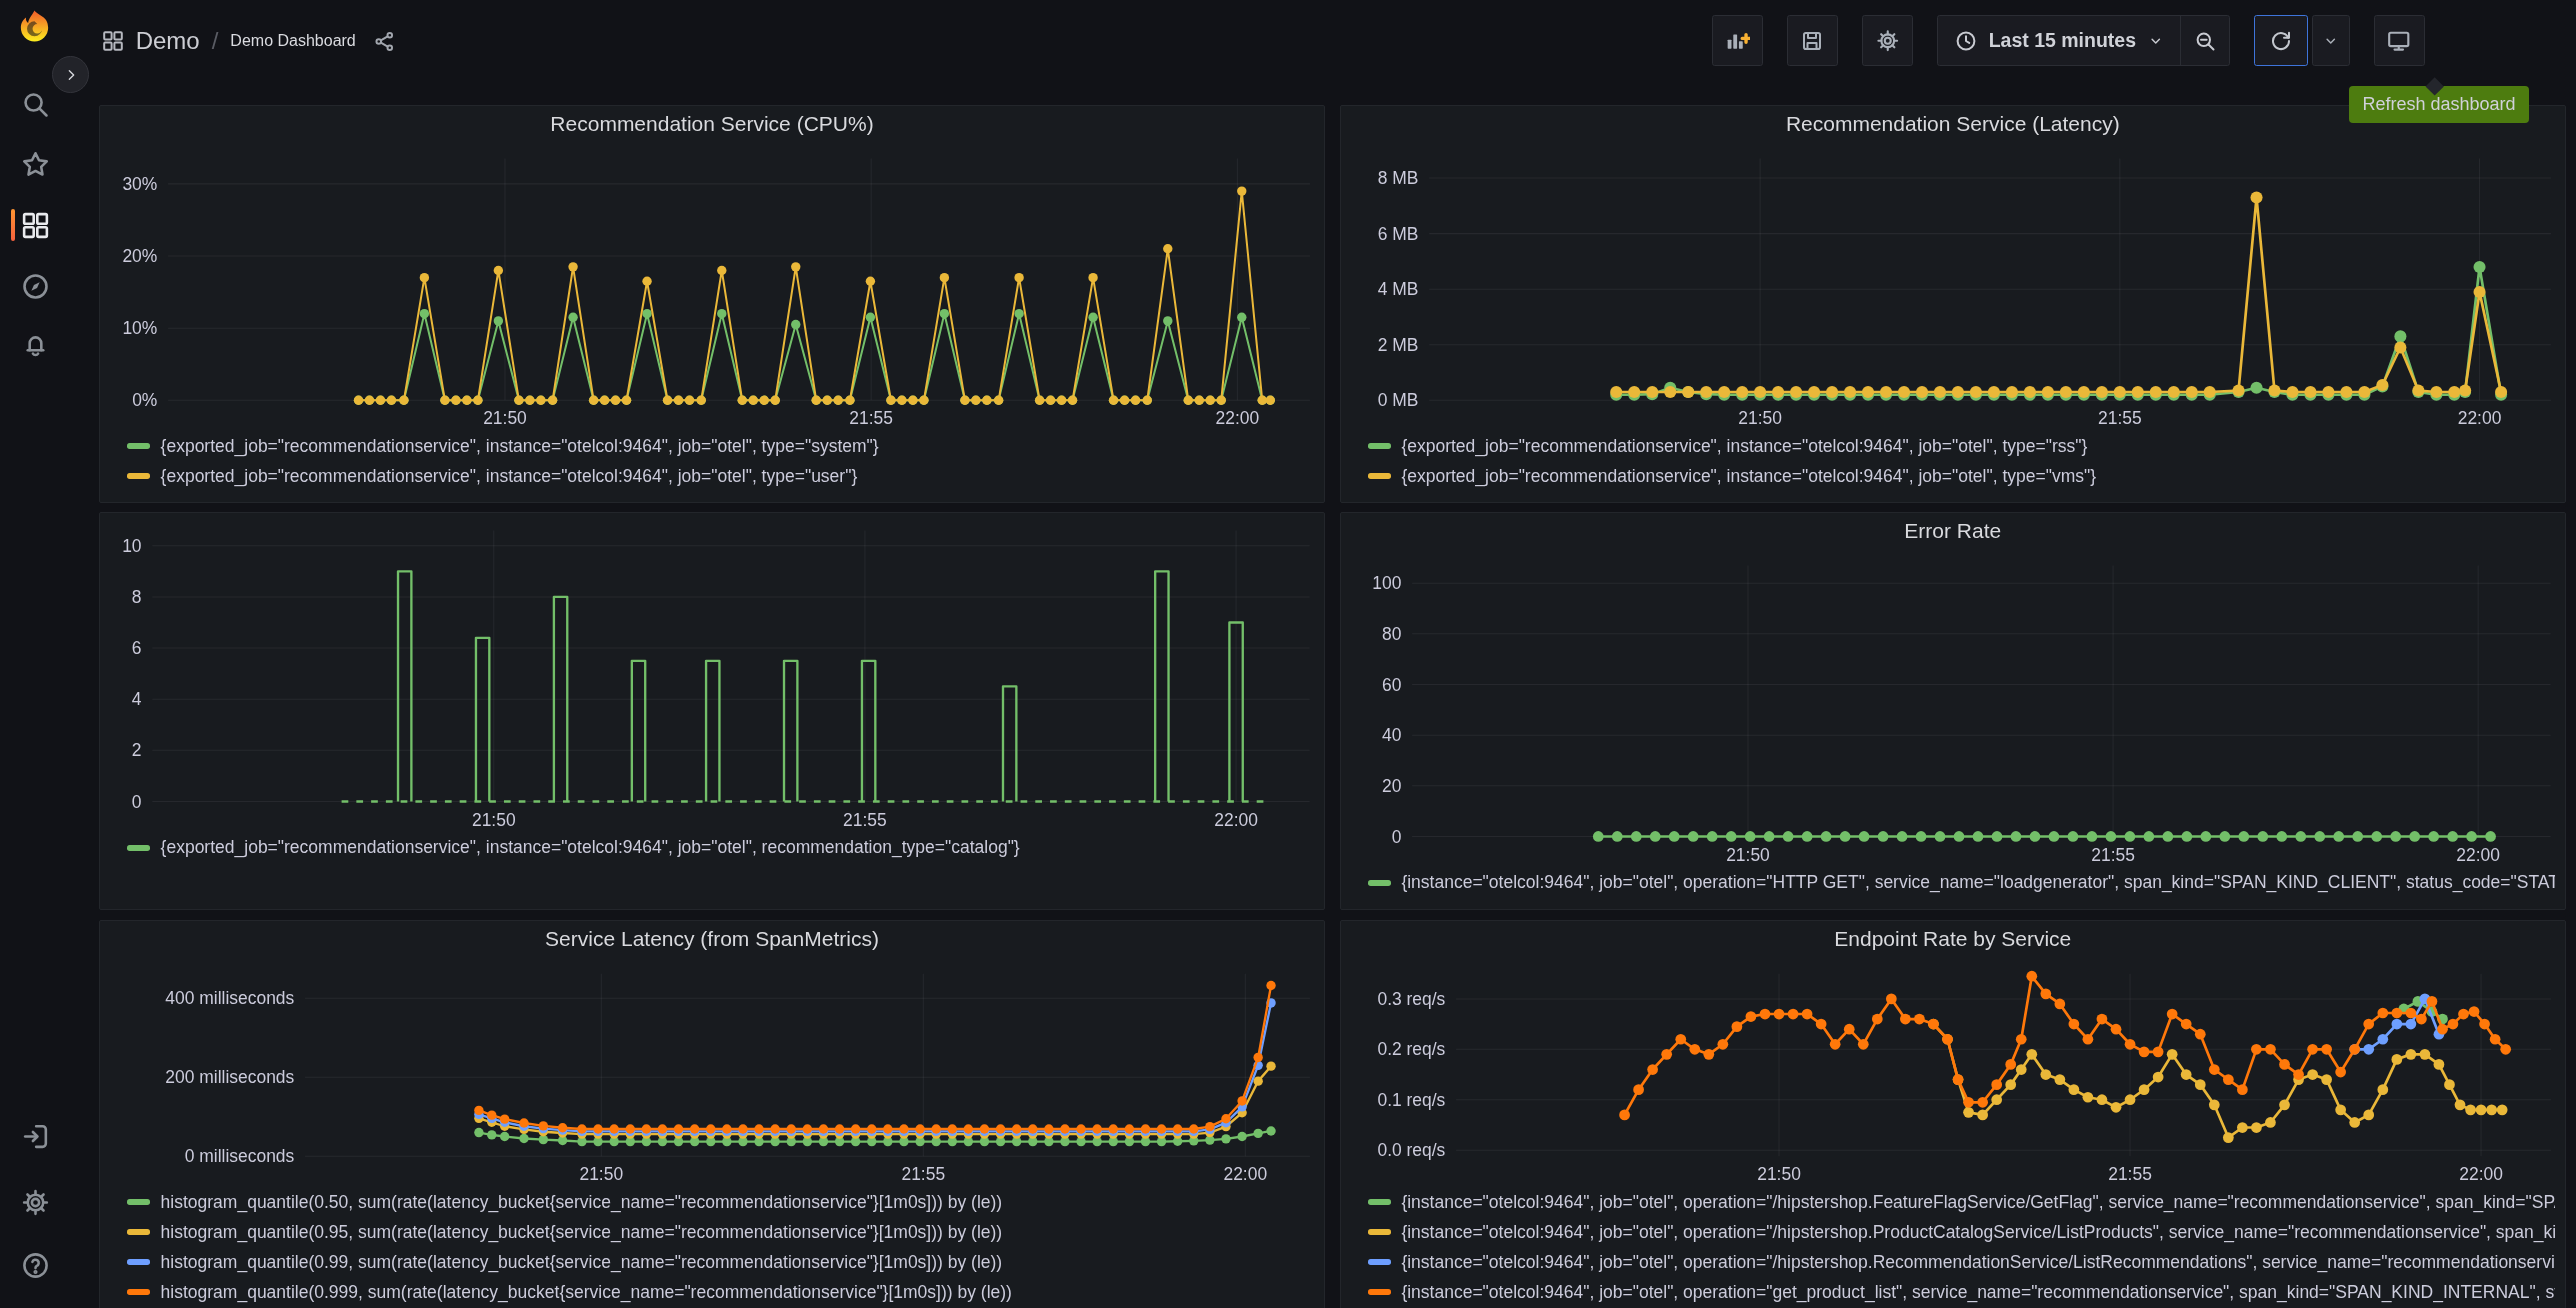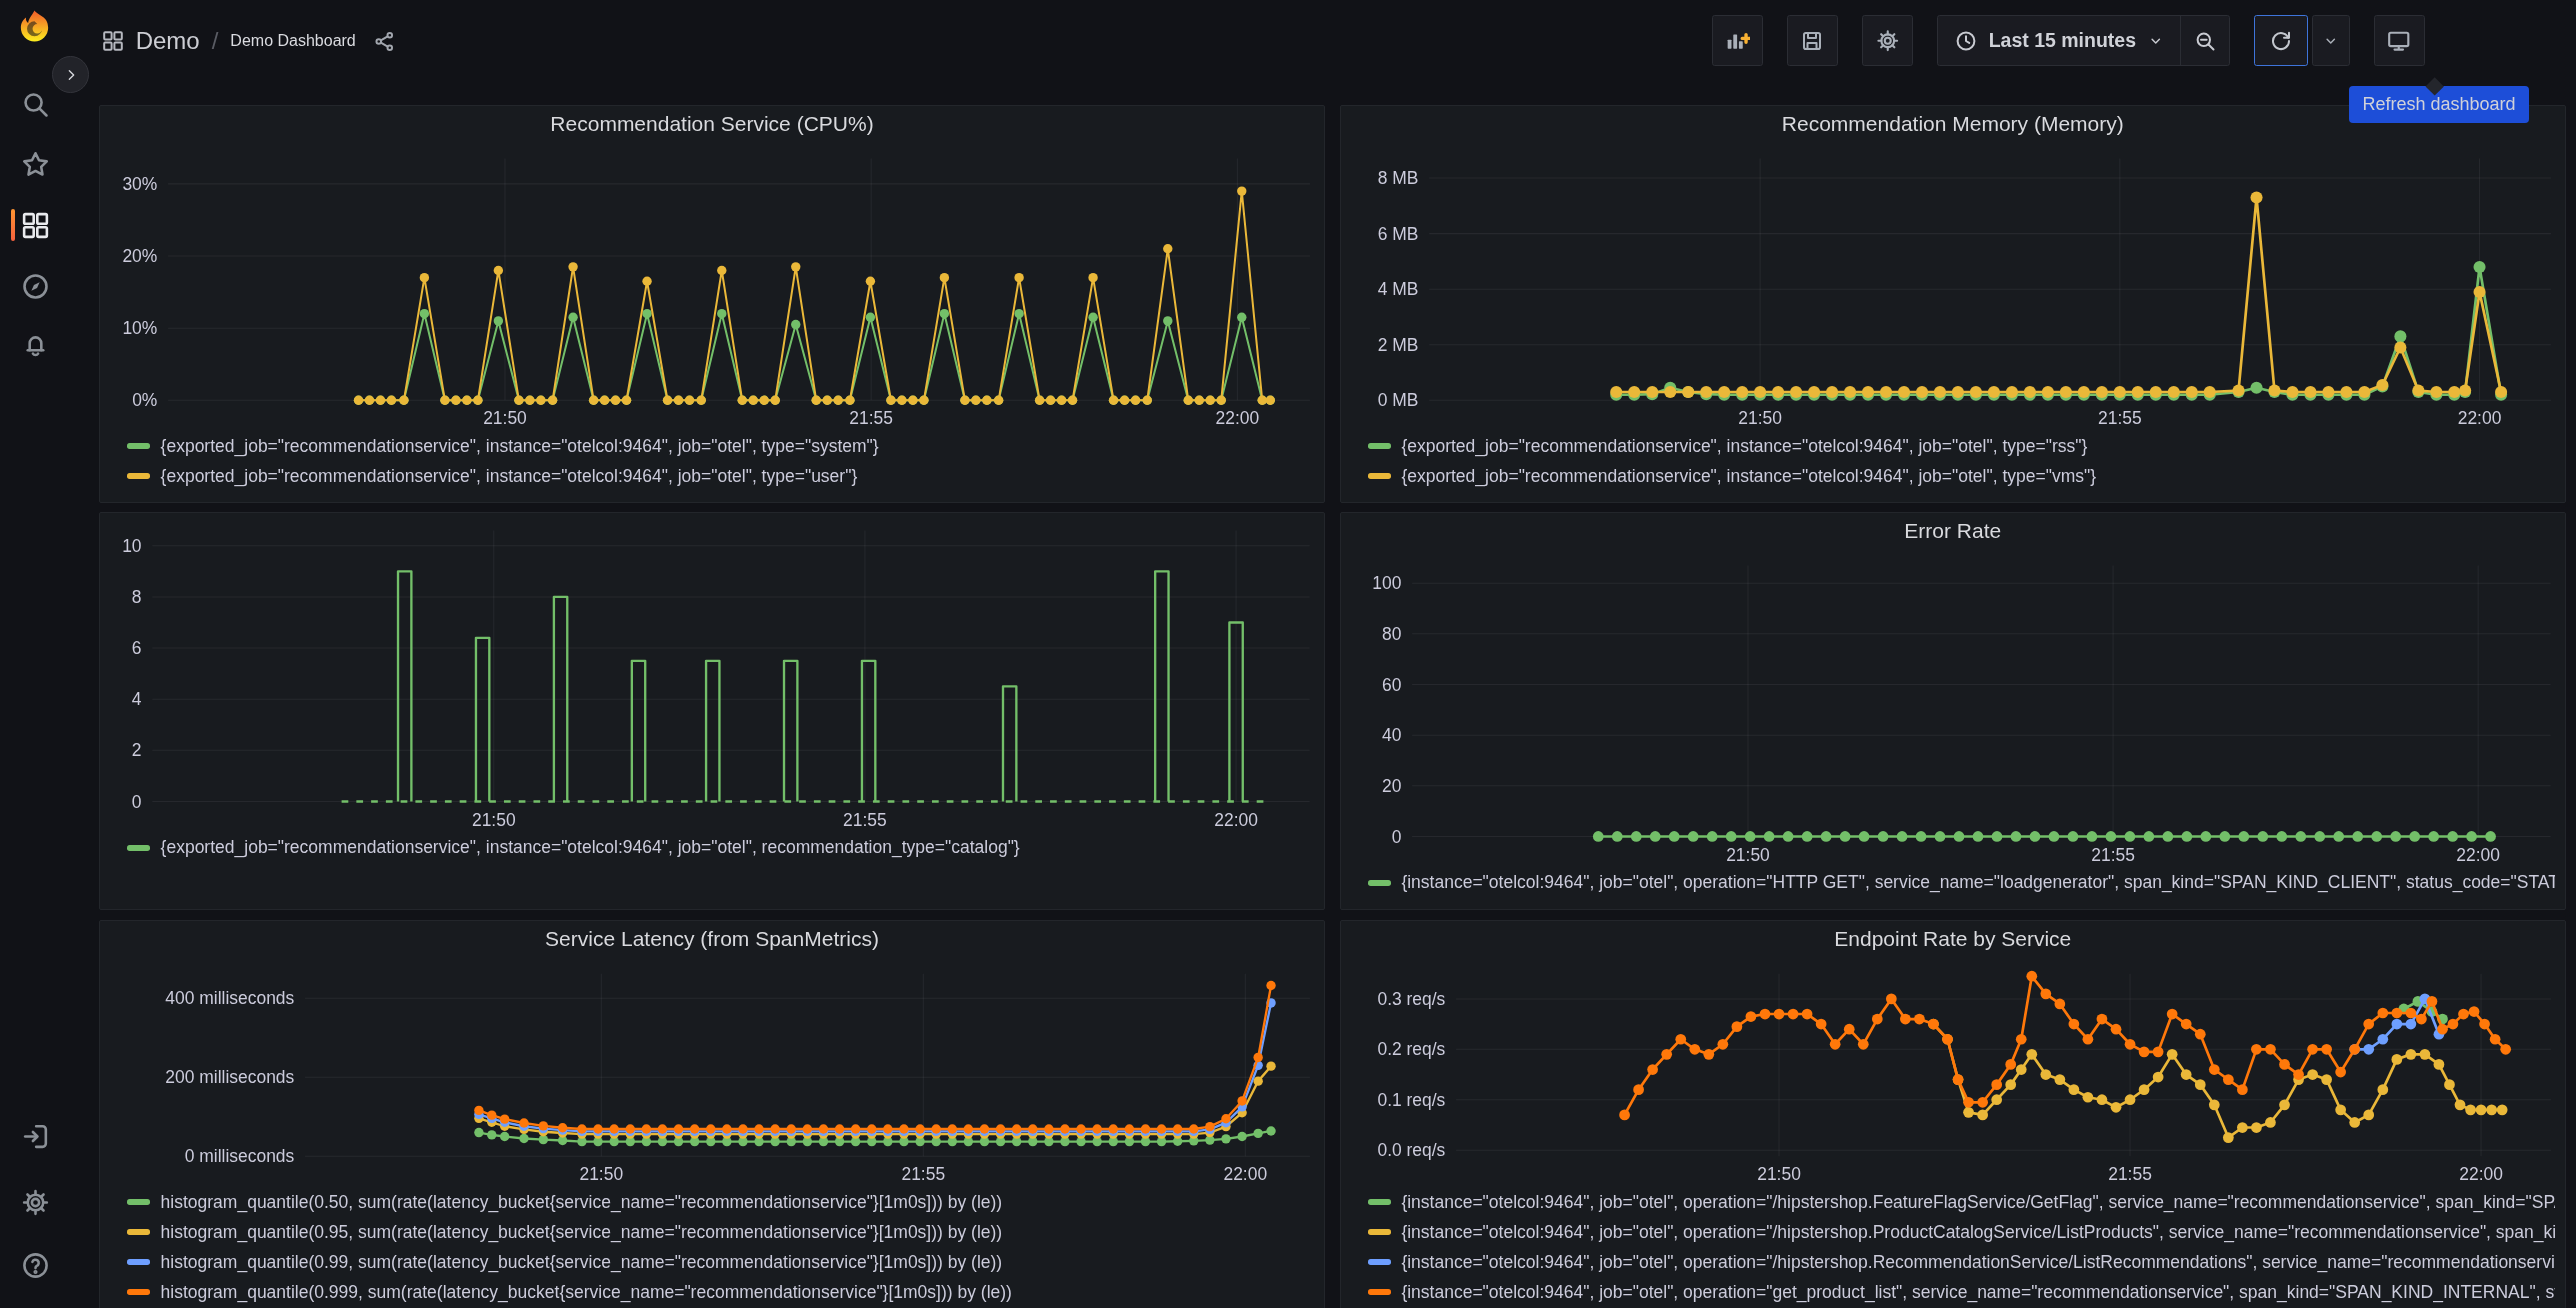--- a/index.html
+++ b/index.html
@@ -29,21 +29,21 @@
   .tpick{display:flex;align-items:stretch;height:51px;box-sizing:border-box;background:#1a1b21;
     border:0.7px solid #2b2d34;border-radius:2.7px;color:#c9cbd2;}
   .tpick .main{display:flex;align-items:center;gap:10.7px;padding:0 16px;}
   .tpick .lbl{font-size:19.5px;font-weight:600;color:#d0d2d8;white-space:nowrap;}
   .tpick .zoomout{display:flex;align-items:center;justify-content:center;width:48px;border-left:0.7px solid #2b2d34;}
   .refresh-group{display:flex;align-items:center;gap:3.4px;}
   .refresh-btn{height:51px;width:54px;box-sizing:border-box;display:flex;align-items:center;justify-content:center;
     background:#1a1b21;border:1.3px solid #3e74db;border-radius:2.7px;color:#c3c7ce;}
   .caret-btn{height:51px;width:38px;box-sizing:border-box;display:flex;align-items:center;justify-content:center;
     background:#1a1b21;border:0.7px solid #2b2d34;border-radius:2.7px;color:#aab0b9;}
-  .tooltip{position:absolute;left:2349px;top:86px;background:#1d4ed8;border-radius:4px;padding:8px 13.4px;
+  .tooltip{position:absolute;left:2349px;top:86px;background:#4d7c0f;border-radius:4px;padding:8px 13.4px;
     font-size:18px;color:#d0d1d9;z-index:9;white-space:nowrap;}
   .tooltip .arrow{position:absolute;top:-6px;left:79px;width:13.4px;height:13.4px;background:#24262c;transform:rotate(45deg);}
   
   .panels{position:absolute;left:99px;top:105px;display:grid;grid-template-columns:1226px 1226px;
     grid-auto-rows:398px;column-gap:14.8px;row-gap:9.4px;}
   .panel{box-sizing:border-box;background:#181b1f;border:0.7px solid #23262b;border-radius:2px;
     padding:0 9.4px;overflow:hidden;}
   .ptitle{height:35px;line-height:36px;text-align:center;font-size:21px;font-weight:400;color:#d9dade;
     white-space:nowrap;overflow:hidden;}
   .legend{margin-left:17.5px;margin-top:1.3px;}
@@ -402,21 +402,21 @@
             <span class="sw" style="background: rgb(115, 191, 105);"></span>
             <span class="ltxt">{exported_job="recommendationservice", instance="otelcol:9464", job="otel", type="system"}</span>
           </div>
           <div class="lrow">
             <span class="sw" style="background: rgb(234, 184, 57);"></span>
             <span class="ltxt">{exported_job="recommendationservice", instance="otelcol:9464", job="otel", type="user"}</span>
           </div>
         </div>
       </div>
       <div class="panel">
-        <div class="ptitle">Recommendation Memory (Memory)</div>
+        <div class="ptitle">Recommendation Service (Latency)</div>
         <svg width="1205" height="289" viewBox="0 0 1795 430">
           <line x1="118" x2="1789" y1="386" y2="386" stroke="rgba(204,204,220,0.08)" stroke-width="1.5"></line>
           <text x="102" y="395" text-anchor="end" font-size="26" fill="#ccccdc">0 MB</text>
           <line x1="118" x2="1789" y1="303.2413793103448" y2="303.2413793103448" stroke="rgba(204,204,220,0.08)" stroke-width="1.5"></line>
           <text x="102" y="312.2413793103448" text-anchor="end" font-size="26" fill="#ccccdc">2 MB</text>
           <line x1="118" x2="1789" y1="220.48275862068962" y2="220.48275862068962" stroke="rgba(204,204,220,0.08)" stroke-width="1.5"></line>
           <text x="102" y="229.48275862068962" text-anchor="end" font-size="26" fill="#ccccdc">4 MB</text>
           <line x1="118" x2="1789" y1="137.72413793103448" y2="137.72413793103448" stroke="rgba(204,204,220,0.08)" stroke-width="1.5"></line>
           <text x="102" y="146.72413793103448" text-anchor="end" font-size="26" fill="#ccccdc">6 MB</text>
           <line x1="118" x2="1789" y1="54.965517241379274" y2="54.965517241379274" stroke="rgba(204,204,220,0.08)" stroke-width="1.5"></line>

